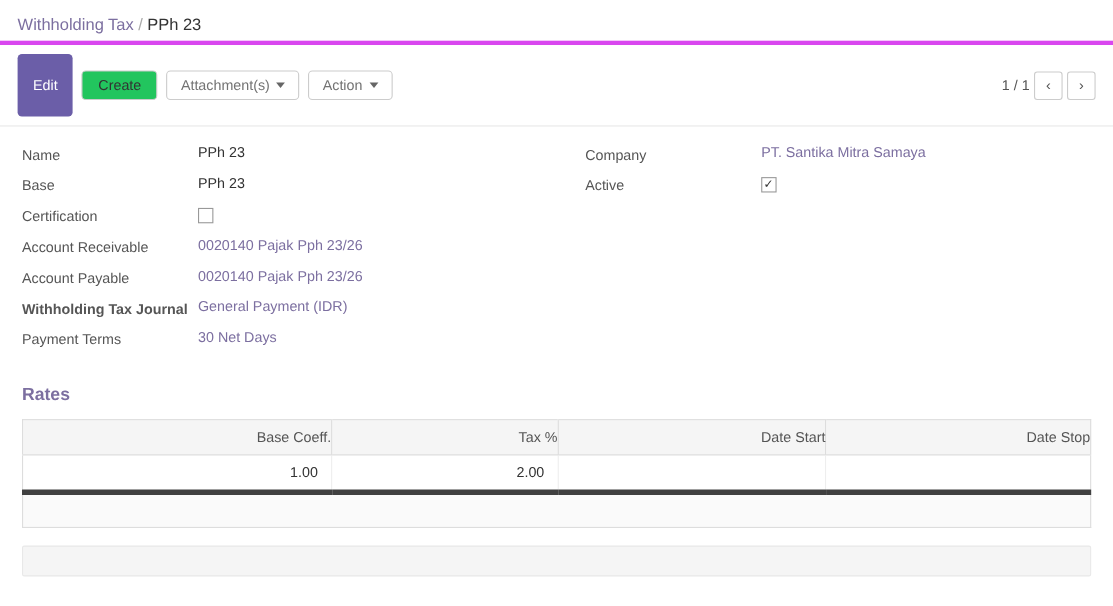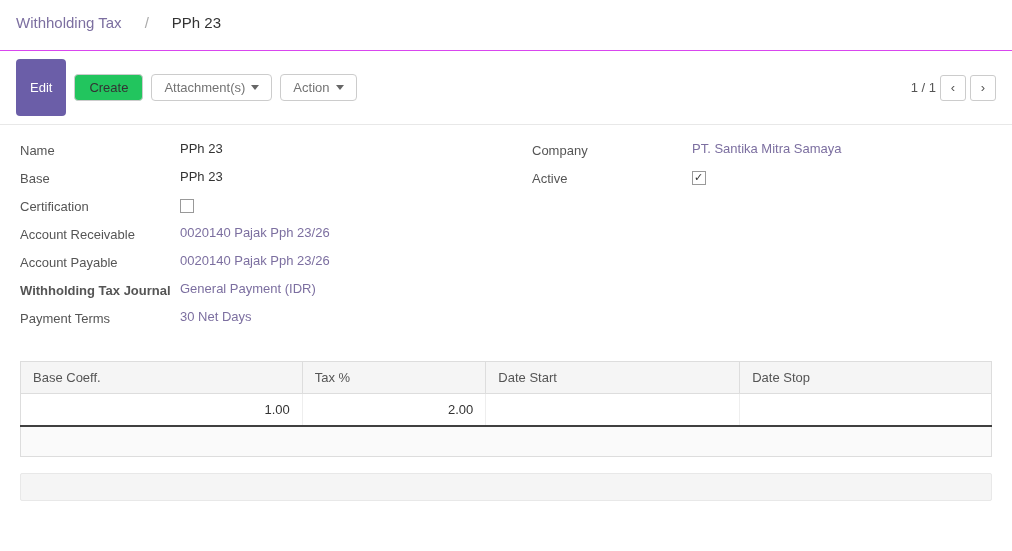--- a/index.html
+++ b/index.html
@@ -6,27 +6,27 @@
     body {
       font-family: Arial, sans-serif;
       font-size: 13px;
       color: #333;
       background: #fff;
       width: 1012px;
       min-height: 551px;
     }
 
     .breadcrumb-bar {
-      padding: 14px 16px 19px 16px;
-      display: flex;
-      align-items: center;
-      gap: 23px;
+      padding: 14px 16px 6px 16px;
+      display: flex;
+      align-items: center;
+      gap: 4px;
       font-size: 15px;
       color: #555;
-      border-bottom: 1px solid #d946ef;
+      border-bottom: 4px solid #d946ef;
     }
     .breadcrumb-link {
       color: #7c6fa0;
       cursor: pointer;
       text-decoration: none;
     }
     .breadcrumb-separator {
       color: #aaa;
     }
     .breadcrumb-current {
@@ -189,35 +189,35 @@
       width: 100%;
       border-collapse: collapse;
       border: 1px solid #ddd;
     }
 
     .rates-table thead tr {
       background: #f5f5f5;
     }
 
     .rates-table th {
-      padding: 8px 12px;
-      text-align: left;
+      padding: 8px 0;
+      text-align: right;
       font-weight: normal;
       font-size: 13px;
       color: #555;
       border-bottom: 1px solid #ddd;
       border-right: 1px solid #ddd;
     }
     .rates-table th:last-child { border-right: none; }
 
     .rates-table td {
       padding: 8px 12px;
       text-align: right;
       font-size: 13px;
-      border-bottom: 2px solid #404040;
+      border-bottom: 5px solid #404040;
       border-right: 1px solid #eee;
     }
     .rates-table td:last-child { border-right: none; }
 
     .add-row-area {
       border: 1px solid #ddd;
       border-top: none;
       height: 30px;
       background: #fafafa;
     }
@@ -310,20 +310,21 @@
 
       <div class="form-row">
         <span class="form-label">Active</span>
         <span class="checkbox-display checked"></span>
       </div>
     </div>
 
   </div>
 
   <div class="rates-section">
+    <div class="rates-title">Rates</div>
 
     <table class="rates-table">
       <thead>
         <tr>
           <th>Base Coeff.</th>
           <th>Tax %</th>
           <th>Date Start</th>
           <th>Date Stop</th>
         </tr>
       </thead>

